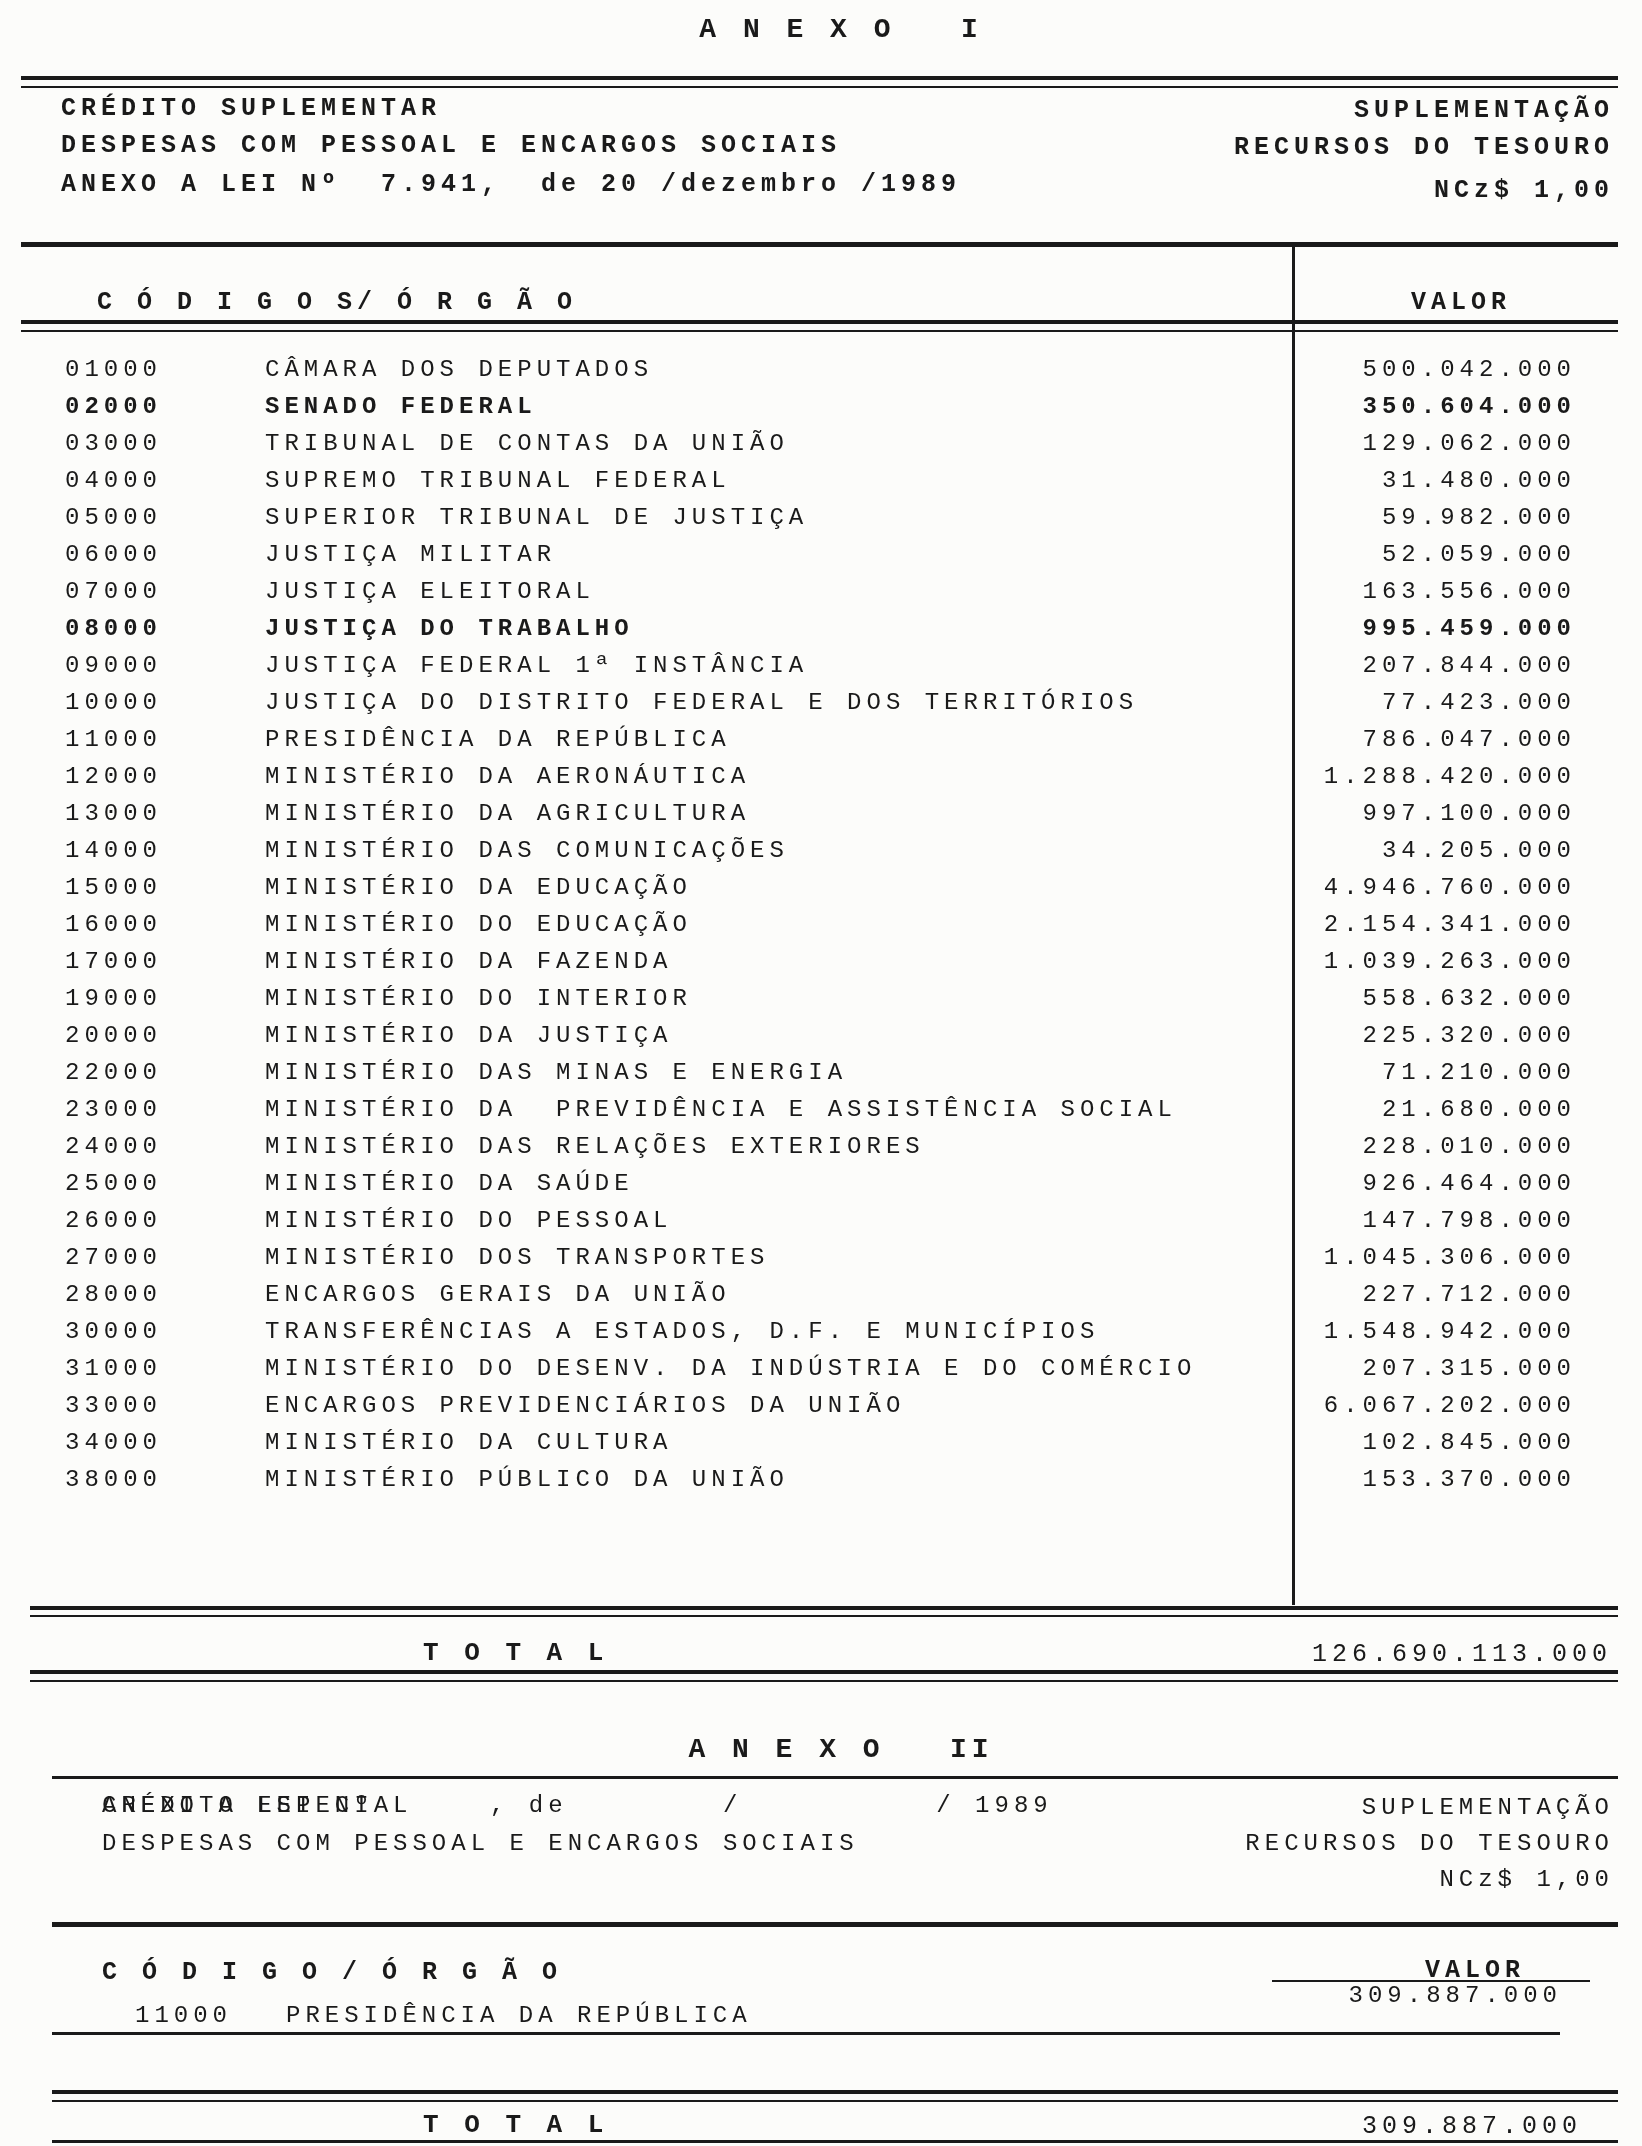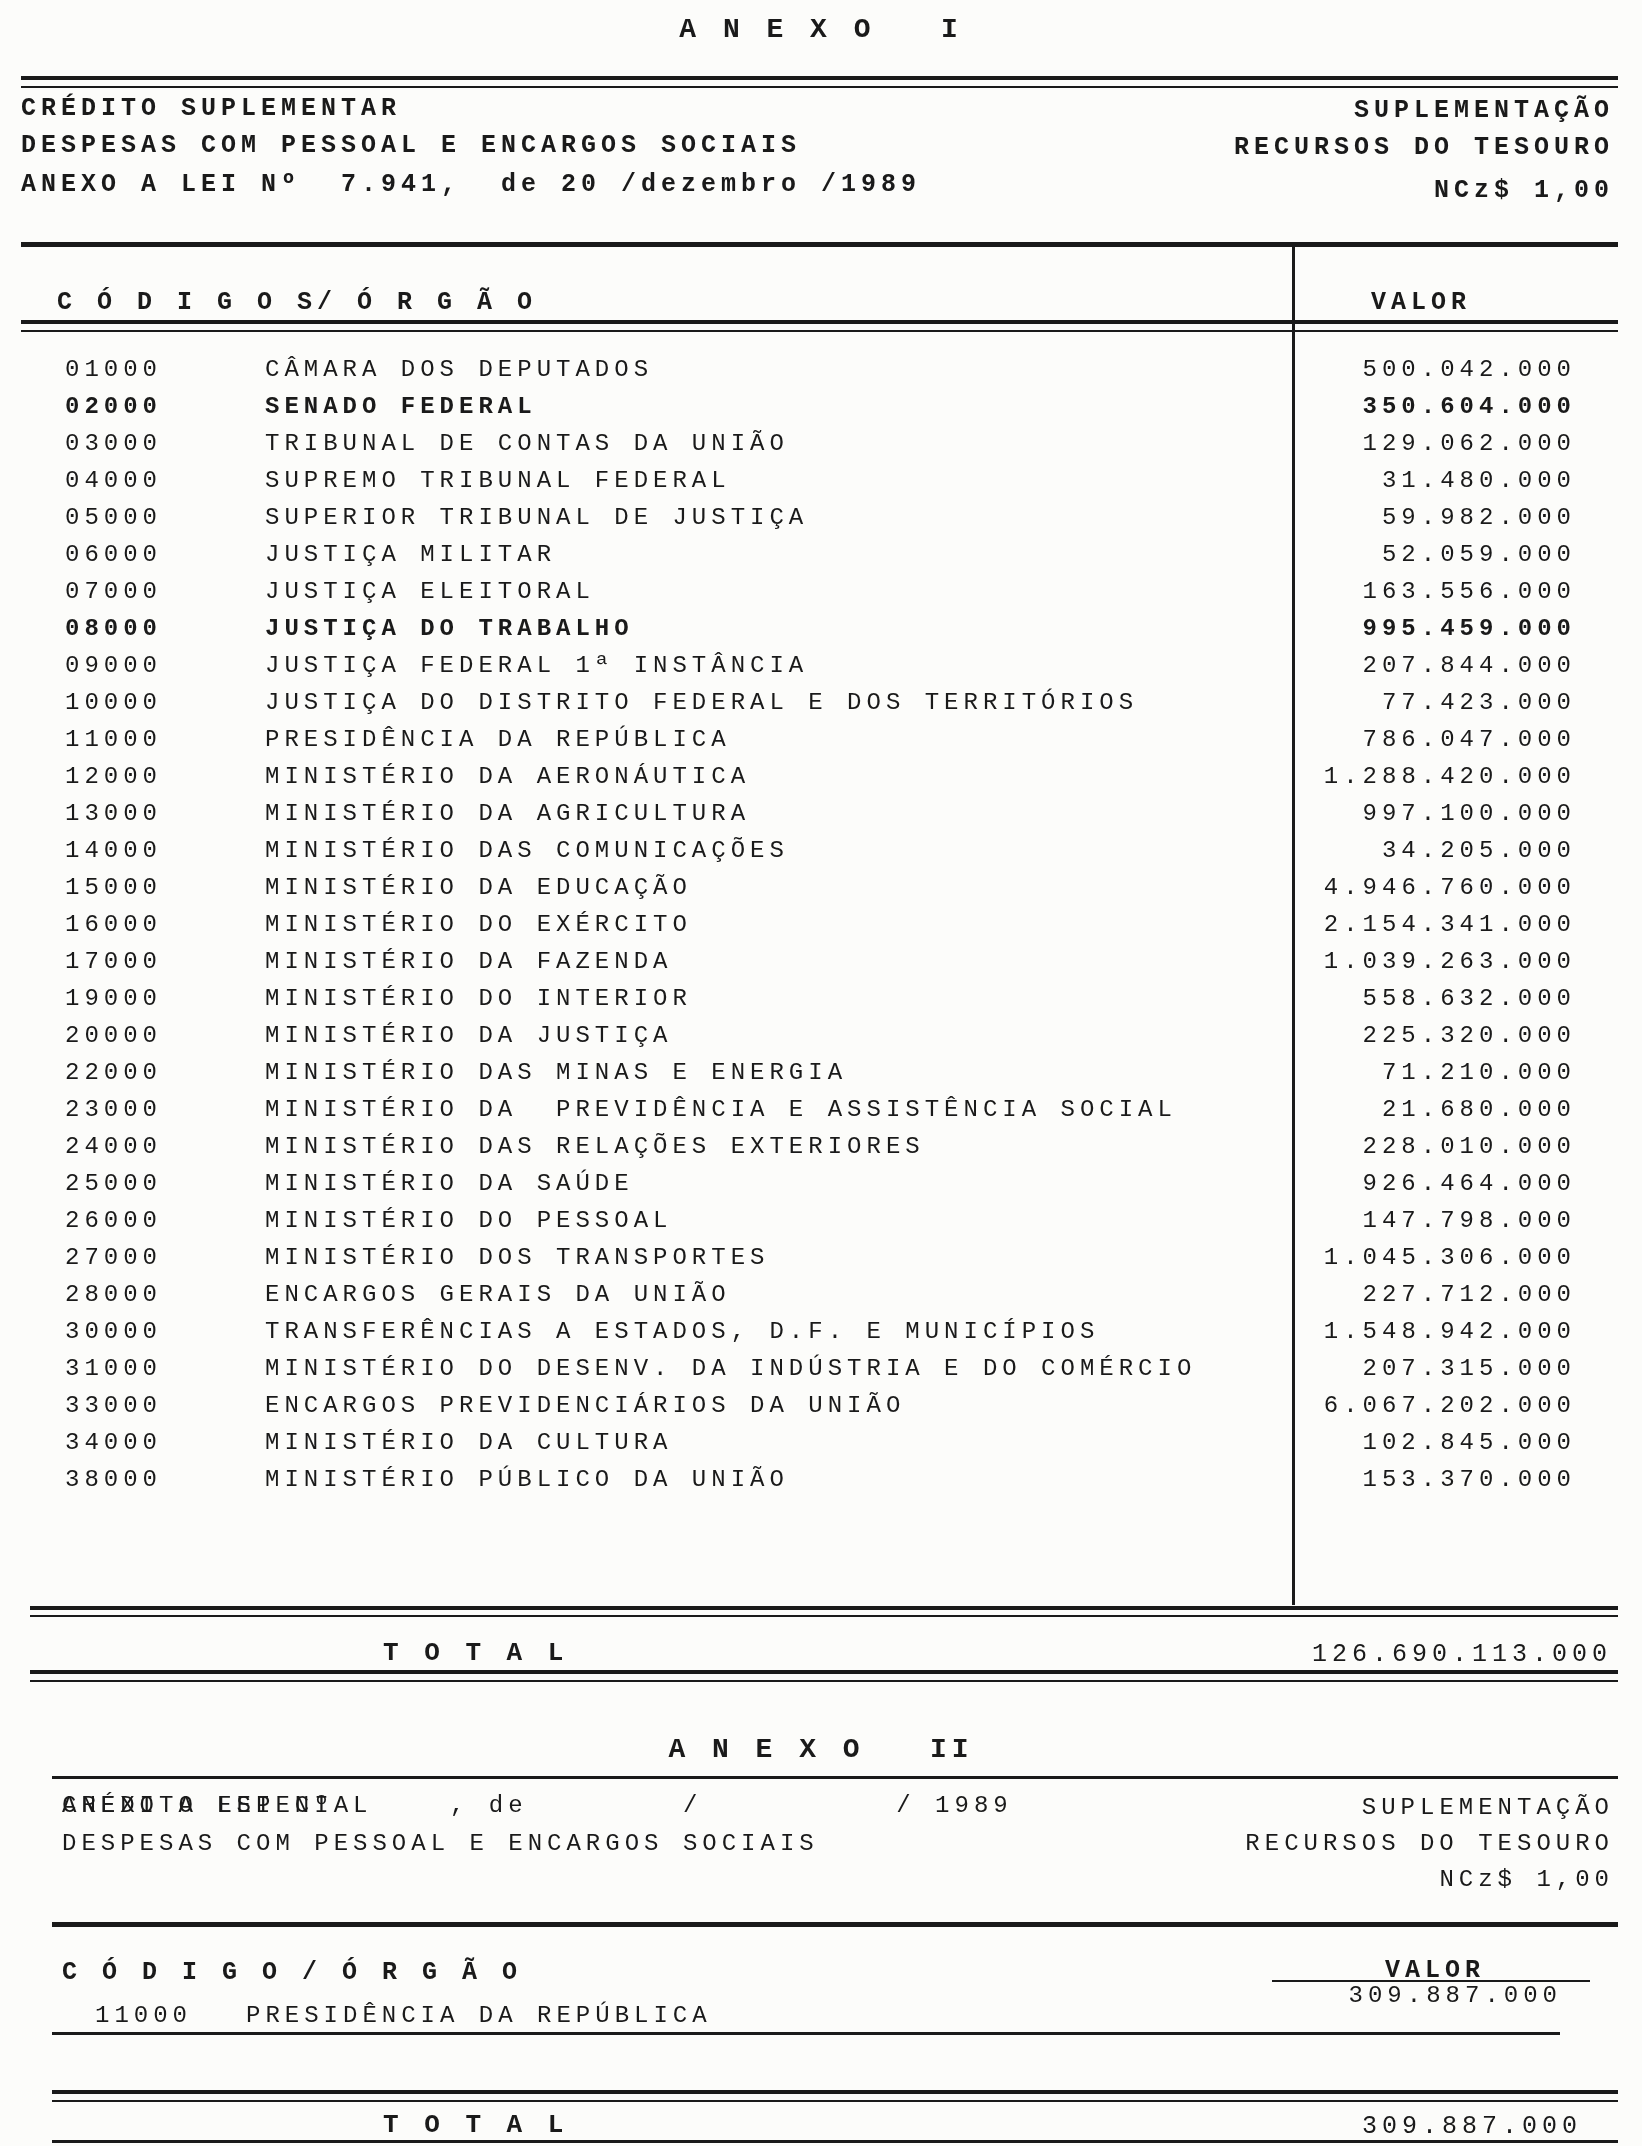--- a/index.html
+++ b/index.html
@@ -12,21 +12,21 @@
     position:relative;
     width:1642px;
     height:2146px;
     background:var(--paper);
     color:var(--ink);
     font-family:"Liberation Mono","DejaVu Sans Mono",monospace;
     font-size:24px;
     letter-spacing:5px;
     overflow:hidden;
   }
-  .abs{ position:absolute; white-space:pre; }
+  .abs{ position:absolute; white-space:pre;padding-left:40px; }
   .rule{ position:absolute; background:var(--ink); }
   .center{ left:0; width:100%; text-align:center; }
   .bold{ font-weight:700;padding-left:20px; }
   .title{ font-size:28px; font-weight:700; }
   .hdr{ font-size:25px; font-weight:700; }
   .hdr2{ font-size:24px; font-weight:400; }
   .colhdr{ font-size:25px; font-weight:700;margin-top:8px; }
   .totlbl{ font-size:26px; font-weight:700; }
   .totval{ font-size:25px; font-weight:400; text-align:right; }
 
@@ -137,21 +137,21 @@
     <span class="orgao">MINISTÉRIO DAS COMUNICAÇÕES</span>
     <span class="valor">34.205.000</span>
   </div>
       <div class="trow">
     <span class="code">15000</span>
     <span class="orgao">MINISTÉRIO DA EDUCAÇÃO</span>
     <span class="valor">4.946.760.000</span>
   </div>
       <div class="trow">
     <span class="code">16000</span>
-    <span class="orgao">MINISTÉRIO DO EXÉRCITO</span>
+    <span class="orgao">MINISTÉRIO DO EDUCAÇÃO</span>
     <span class="valor">2.154.341.000</span>
   </div>
       <div class="trow">
     <span class="code">17000</span>
     <span class="orgao">MINISTÉRIO DA FAZENDA</span>
     <span class="valor">1.039.263.000</span>
   </div>
       <div class="trow">
     <span class="code">19000</span>
     <span class="orgao">MINISTÉRIO DO INTERIOR</span>

